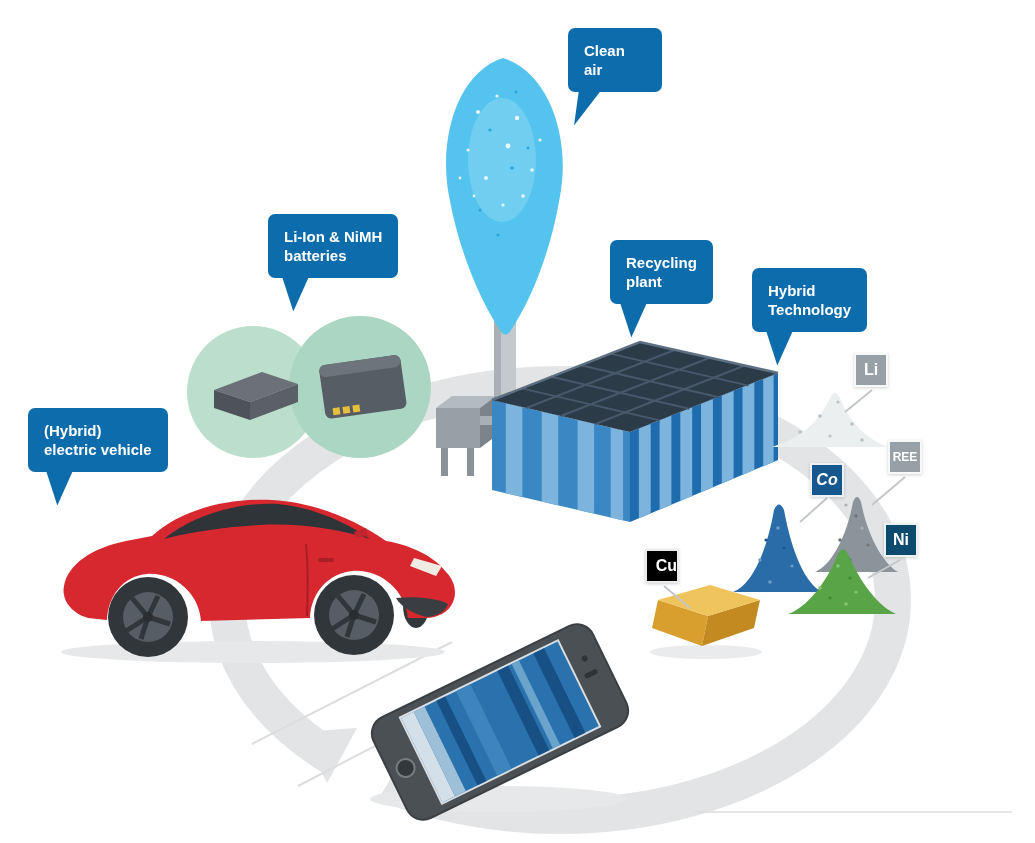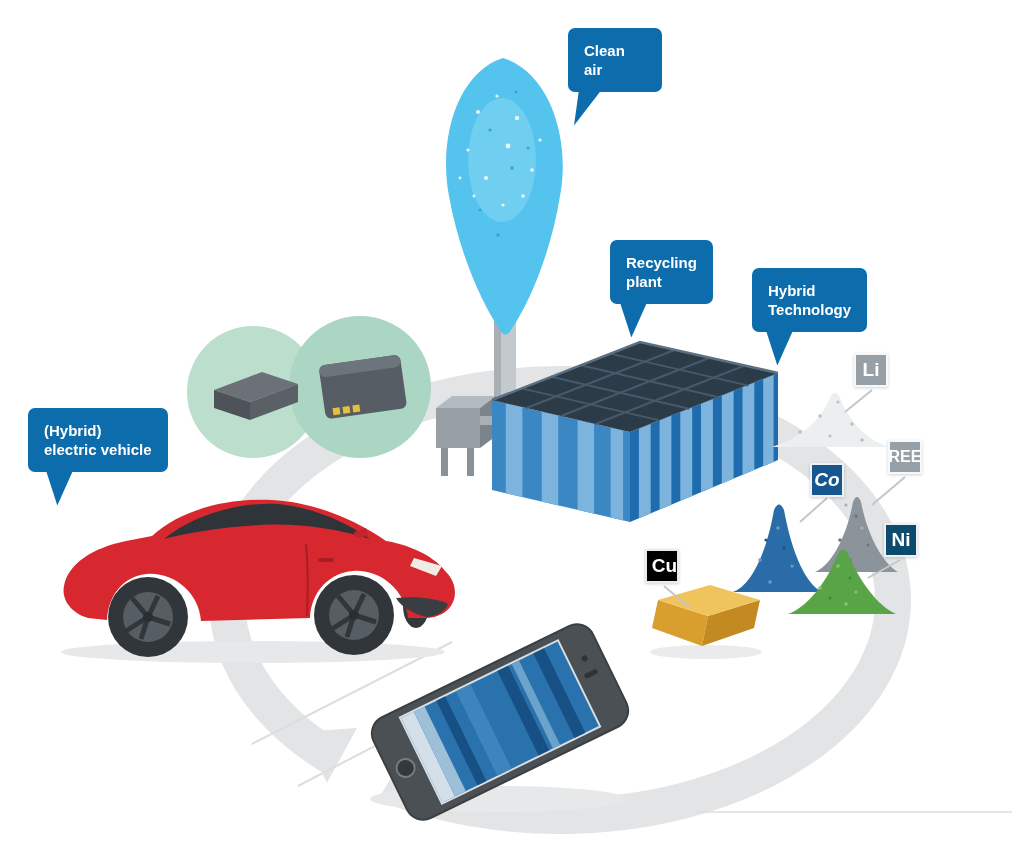--- a/index.html
+++ b/index.html
@@ -20,29 +20,29 @@
     position:absolute; top:calc(100% - 2px); width:27px; height:35px;
     background:#0d6cab;
   }
   .tail-dl { clip-path:polygon(18% 0, 100% 0, 0 100%); }
   .tail-d  { clip-path:polygon(0 0, 100% 0, 42% 100%); }
 
   
   .tile {
     position:absolute; width:34px; height:34px; box-sizing:border-box;
     display:flex; align-items:center; justify-content:center;
-    color:#ffffff; font-weight:bold; font-size:19px;
+    color:#ffffff; font-weight:bold; font-size:16px;
     border:2px solid rgba(255,255,255,0.92);
     box-shadow:0 1px 3px rgba(0,0,0,0.18);
   }
   .tile-li, .tile-ree { background:#97a0a7; }
   .tile-co { background:#16588e; }
   .tile-ni { background:#0c4a6e; }
   .tile-cu { background:#000000;justify-content:flex-end; }
-  .tile-ree { font-size:16px; }
+  .tile-ree { font-size:12px; }
 </style>
 </head>
 <body>
 
 <div class="stage">
 
   <svg class="scene" width="1035" height="843" viewBox="0 0 1035 843">
 
     <g>
       <ellipse cx="560" cy="600" rx="333" ry="216" fill="none" stroke="#e3e4e5" stroke-width="36"></ellipse>
@@ -262,20 +262,25 @@
       </g>
     </g>
   </svg>
 
   <div class="bubble" style="left:568px; top:28px; min-width:62px;">
     <span class="line">Clean</span>
     <span class="line">air</span>
     <span class="tail tail-dl" style="left:6px;"></span>
   </div>
 
+  <div class="bubble" style="left:268px; top:214px;">
+    <span class="line">Li-Ion &amp; NiMH</span>
+    <span class="line">batteries</span>
+    <span class="tail tail-d" style="left:14px;"></span>
+  </div>
 
   <div class="bubble" style="left:610px; top:240px;">
     <span class="line">Recycling</span>
     <span class="line">plant</span>
     <span class="tail tail-d" style="left:10px;"></span>
   </div>
 
   <div class="bubble" style="left:752px; top:268px;">
     <span class="line">Hybrid</span>
     <span class="line">Technology</span>

